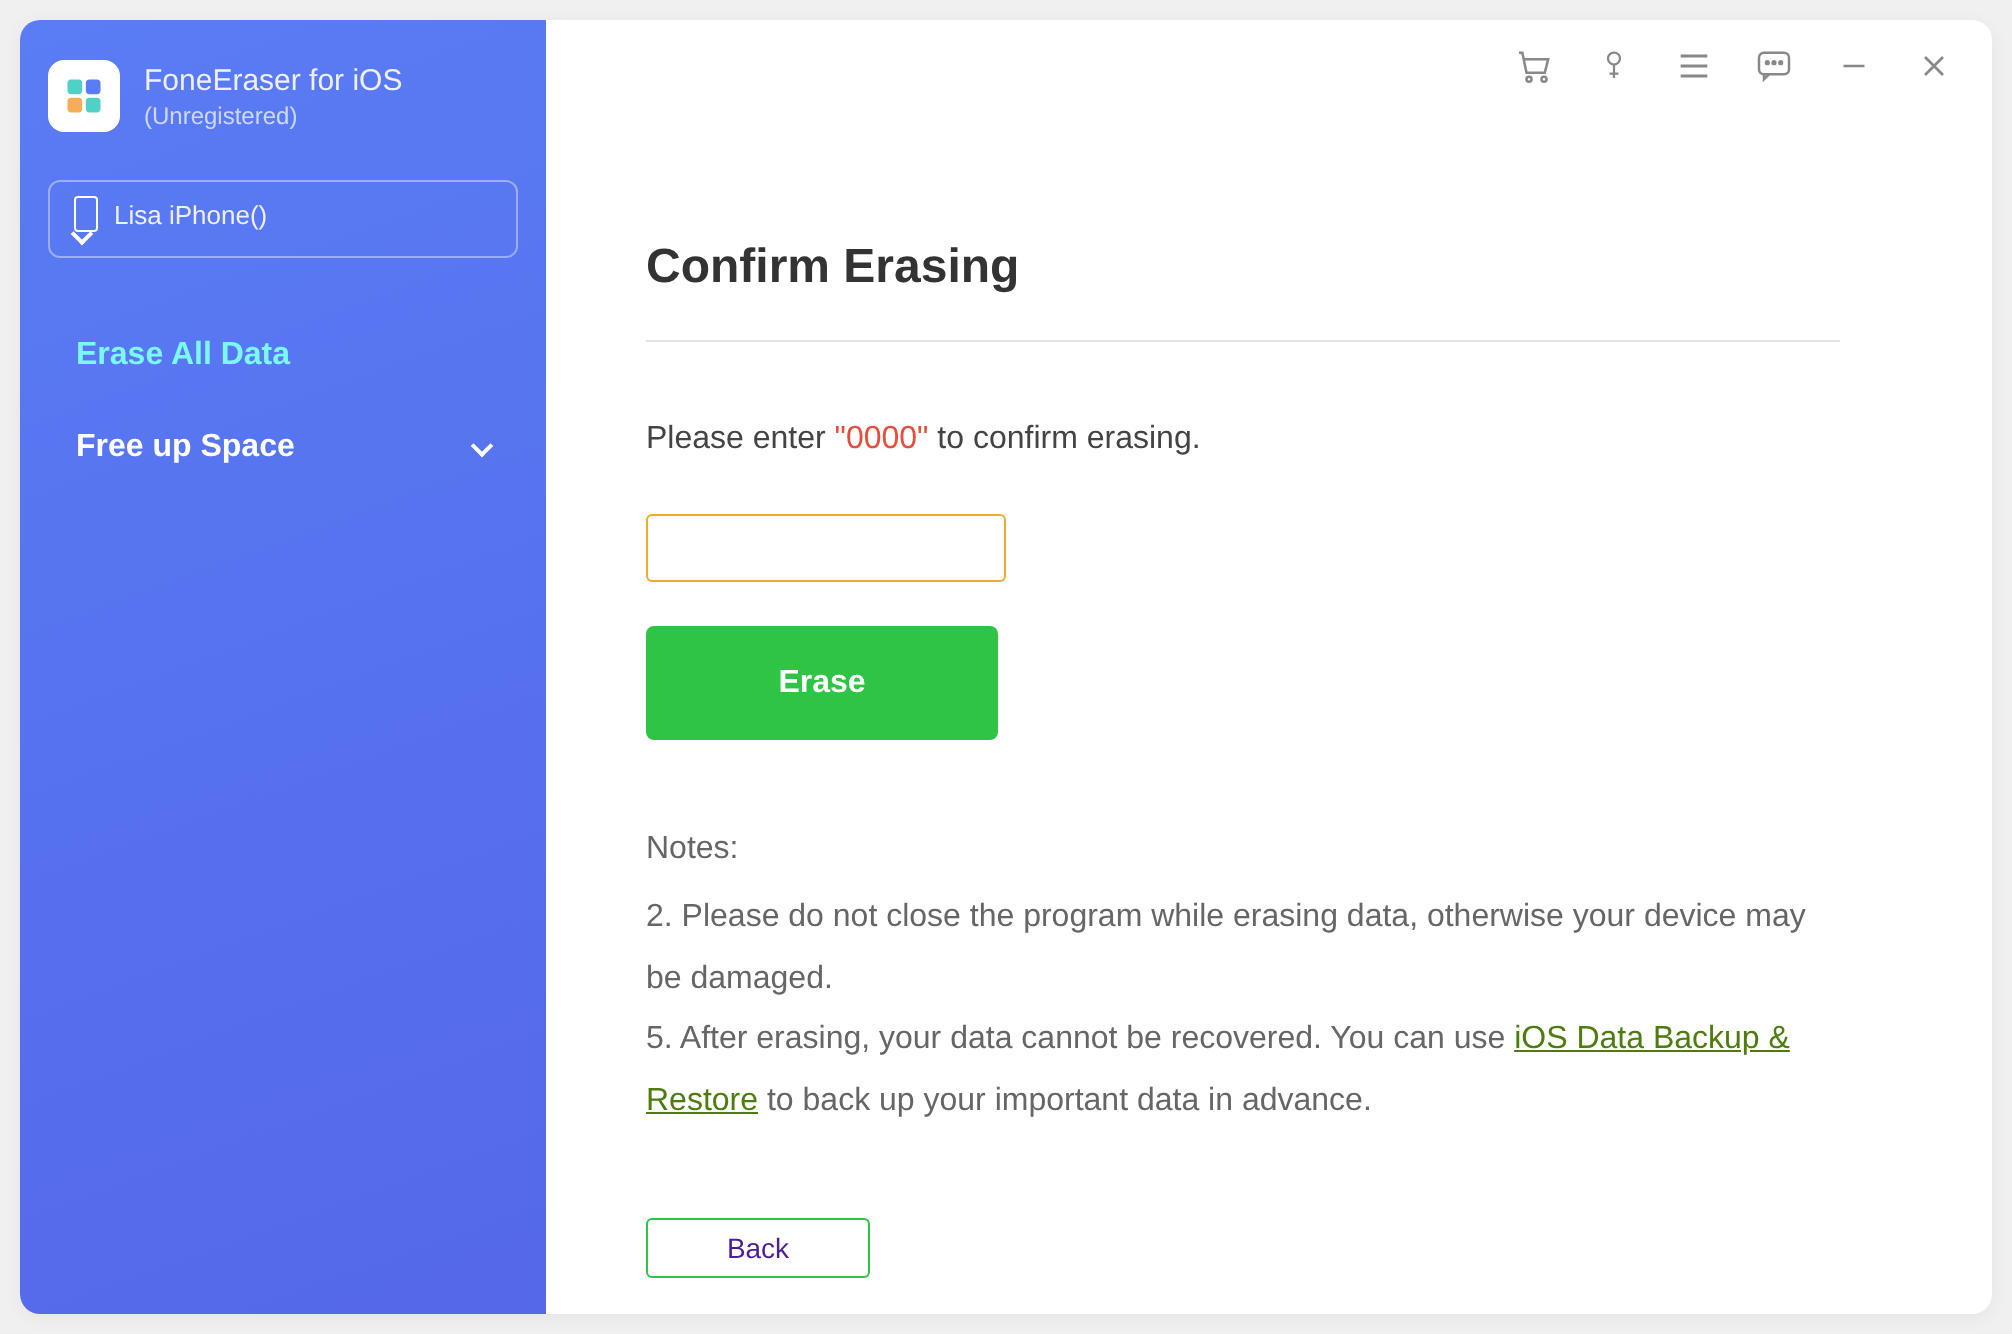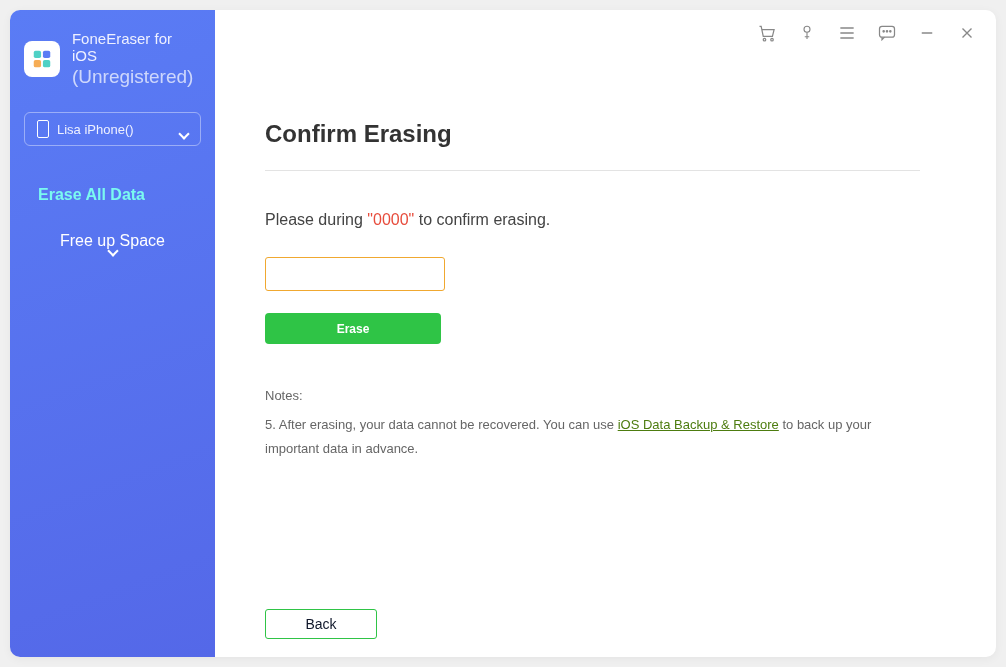--- a/index.html
+++ b/index.html
@@ -17,21 +17,21 @@
     .app-window {
       width: 986px;
       height: 647px;
       background: #fff;
       border-radius: 10px;
       display: flex;
       overflow: hidden;
       box-shadow: 0 2px 10px rgba(0,0,0,0.05);
     }
     .sidebar {
-      width: 205px;
+      width: 263px;
       background: linear-gradient(160deg, #5a7cf5 0%, #5468e8 100%);
       padding: 20px 14px;
       color: #fff;
       flex-shrink: 0;
     }
     .app-header {
       display: flex;
       align-items: center;
       gap: 12px;
       margin-bottom: 24px;
@@ -51,33 +51,34 @@
     }
     .app-title-box {
       display: flex;
       flex-direction: column;
     }
     .app-title {
       font-size: 15px;
       color: #eef0ff;
     }
     .app-subtitle {
-      font-size: 19px;
+      font-size: 12px;
       color: rgba(255,255,255,0.7);
       margin-top: 2px;
     }
     .device-selector {
       border: 1px solid rgba(255,255,255,0.4);
       border-radius: 6px;
       padding: 7px 12px;
       display: flex;
-      align-items: flex-end;
+      align-items: flex-start;
       justify-content: space-between;
       margin-bottom: 26px;
       cursor: pointer;
+      flex-direction: column;
     }
     .device-left {
       display: flex;
       align-items: center;
       gap: 8px;
     }
     .device-icon {
       width: 12px;
       height: 18px;
       border: 1.5px solid #fff;
@@ -103,22 +104,21 @@
       display: flex;
       align-items: center;
       justify-content: space-between;
     }
     .nav-item.active {
       color: #7af9f0;
       font-weight: 600;
     }
     .nav-item:not(.active) {
       color: #fff;
-      font-weight: 400;
-      flex-direction: column;
+      font-weight: 700;
     }
     .main {
       flex: 1;
       position: relative;
       padding: 0;
     }
     .titlebar {
       position: absolute;
       top: 12px;
       right: 18px;
@@ -160,32 +160,32 @@
       border: 1px solid #f0a830;
       border-radius: 3px;
       padding: 0 8px;
       font-size: 14px;
       outline: none;
       display: block;
       margin-bottom: 22px;
     }
     .erase-btn {
       width: 176px;
-      height: 31px;
+      height: 57px;
       background: #2fc446;
       color: #fff;
       border: none;
       border-radius: 4px;
-      font-size: 12px;
+      font-size: 16px;
       font-weight: 600;
       cursor: pointer;
     }
     .notes {
       margin-top: 40px;
-      font-size: 13px;
+      font-size: 16px;
       color: #666;
       line-height: 1.9;
     }
     .notes-title {
       margin-bottom: 4px;
     }
     .note-line {
       display: block;
     }
     .note-link {
@@ -194,21 +194,21 @@
       cursor: pointer;
     }
     .back-btn {
       position: absolute;
       bottom: 18px;
       left: 50px;
       width: 112px;
       height: 30px;
       background: #fff;
       border: 1px solid #2fc446;
-      color: #0f172a;
+      color: #4c1d95;
       border-radius: 3px;
       font-size: 14px;
       cursor: pointer;
     }
   </style>
 </head>
 <body>
 
 <div class="app-window">
 
@@ -283,29 +283,30 @@
         <svg width="18" height="18" viewBox="0 0 24 24" stroke="#888" stroke-width="1.8">
           <path d="M6 6l12 12M18 6L6 18"></path>
         </svg>
       </div>
     </div>
 
     <div class="content">
       <h1 class="page-title">Confirm Erasing</h1>
 
       <p class="instruction">
-        <span>Please during </span><span class="code">"0000"</span><span> to confirm erasing.</span>
+        <span>Please enter </span><span class="code">"0000"</span><span> to confirm erasing.</span>
       </p>
 
       <input type="text" class="confirm-input" style="">
 
       <button class="erase-btn">Erase</button>
 
       <div class="notes">
         <div class="notes-title">Notes:</div>
+        <span class="note-line">2. Please do not close the program while erasing data, otherwise your device may be damaged.</span>
         <span class="note-line">
           <span>5. After erasing, your data cannot be recovered. You can use </span><a class="note-link">iOS Data Backup &amp; Restore</a><span> to back up your important data in advance.</span>
         </span>
       </div>
     </div>
 
     <button class="back-btn">Back</button>
   </div>
 
 </div>

